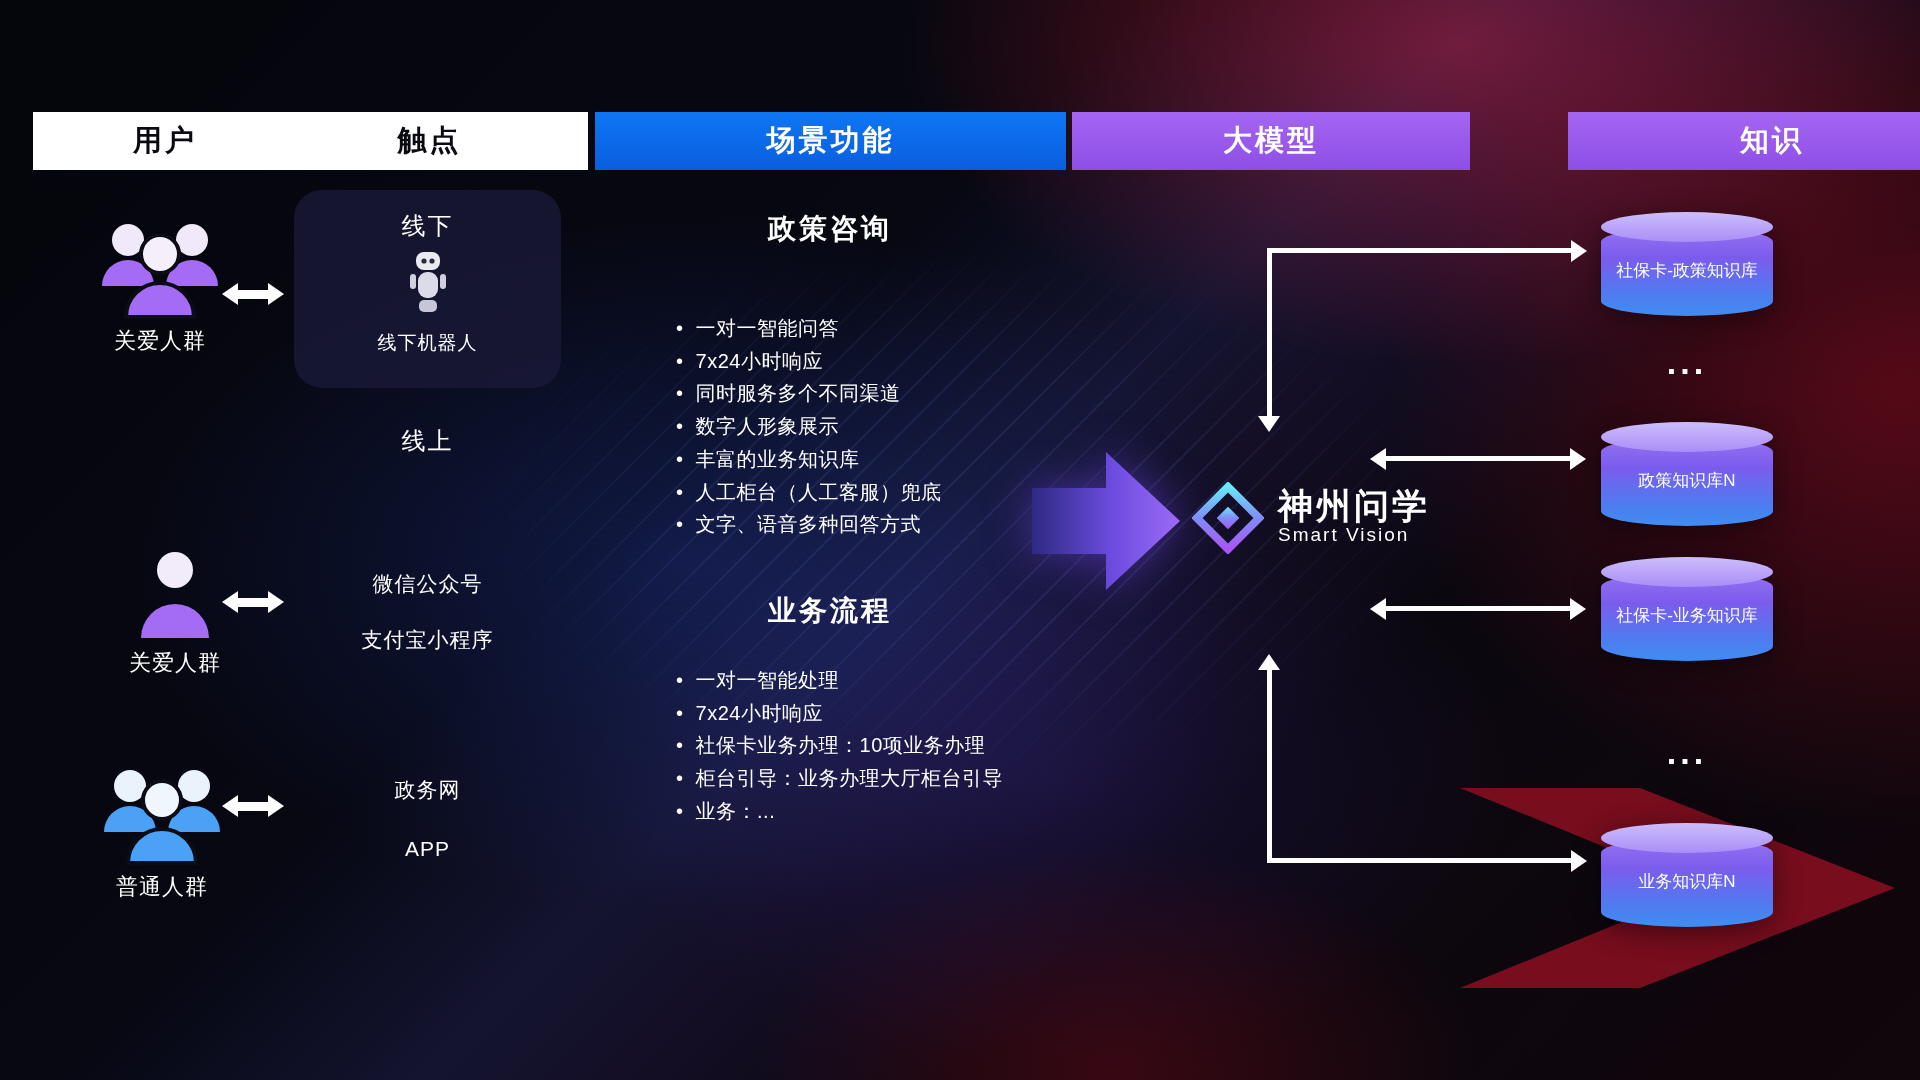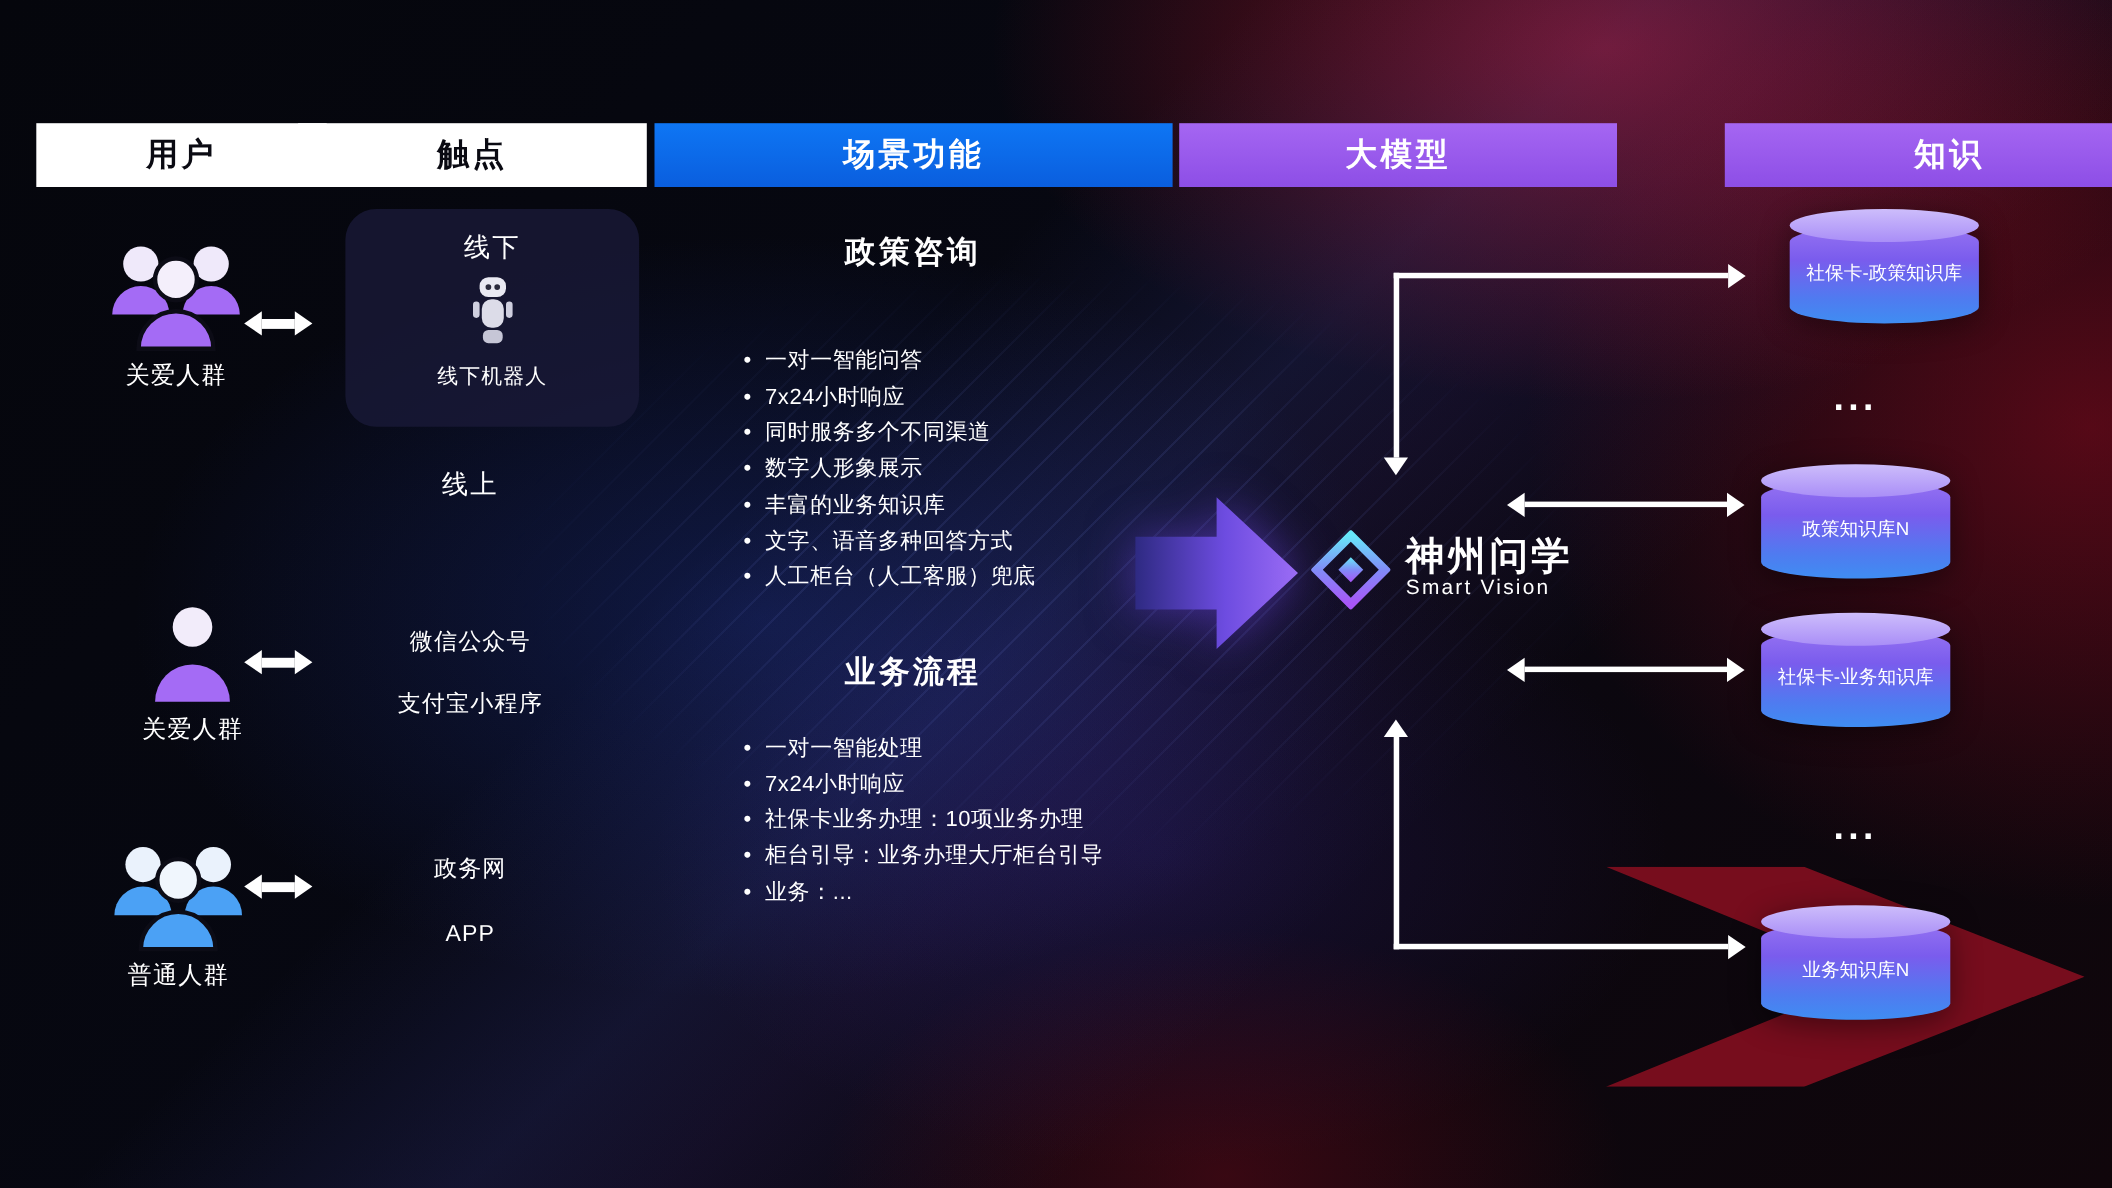--- a/index.html
+++ b/index.html
@@ -41,21 +41,21 @@
   .user-card .ulabel { margin-top:7px; font-size:22px; letter-spacing:1px; }
 
   .darrow { position:absolute; display:flex; align-items:center; z-index:5; }
   .darrow .tri-l { width:0; height:0; border-top:11px solid transparent; border-bottom:11px solid transparent; border-right:16px solid #fff; }
   .darrow .bar   { width:30px; height:9px; background:#fff; }
   .darrow .tri-r { width:0; height:0; border-top:11px solid transparent; border-bottom:11px solid transparent; border-left:16px solid #fff; }
 
   
   .offline-box { position:absolute; left:294px; top:190px; width:267px; height:198px; z-index:5;
                  background:rgba(26,26,56,.78); border-radius:28px;
-                 display:flex; flex-direction:column; align-items:center; padding-top:20px;margin-left:20px; }
+                 display:flex; flex-direction:column; align-items:center; padding-top:20px; }
   .offline-box .otitle { font-size:24px; line-height:32px; letter-spacing:2px; }
   .offline-box .robot  { margin-top:8px; }
   .offline-box .rlabel { margin-top:10px; font-size:19px; line-height:26px; letter-spacing:1px; }
   .tp-text { position:absolute; left:294px; width:267px; text-align:center; z-index:5; }
   .tp-title { font-size:24px; line-height:30px; letter-spacing:2px; }
   .tp-item  { font-size:21px; line-height:26px; letter-spacing:1px; }
 
   
   .scene-title { position:absolute; left:620px; width:420px; text-align:center;
                  font-size:28px; line-height:34px; font-weight:600; letter-spacing:3px; z-index:5; }
@@ -178,22 +178,22 @@
   <div class="tp-text tp-item" style="top:777px;">政务网</div>
   <div class="tp-text tp-item" style="top:836px;">APP</div>
 
   <div class="scene-title" style="top:212px;">政策咨询</div>
   <div class="blist" style="top:288px;margin-top:24px;">
     <div class="bullet">一对一智能问答</div>
     <div class="bullet">7x24小时响应</div>
     <div class="bullet">同时服务多个不同渠道</div>
     <div class="bullet">数字人形象展示</div>
     <div class="bullet">丰富的业务知识库</div>
+    <div class="bullet">人工柜台（人工客服）兜底</div>
     <div class="bullet">文字、语音多种回答方式</div>
-    <div class="bullet">人工柜台（人工客服）兜底</div>
   </div>
 
   <div class="scene-title" style="top:594px;">业务流程</div>
   <div class="blist" style="top:664px;">
     <div class="bullet">一对一智能处理</div>
     <div class="bullet">7x24小时响应</div>
     <div class="bullet">社保卡业务办理：10项业务办理</div>
     <div class="bullet">柜台引导：业务办理大厅柜台引导</div>
     <div class="bullet">业务：...</div>
   </div>
@@ -220,21 +220,21 @@
       </defs>
       <rect x="14" y="14" width="44" height="44" transform="rotate(45 36 36)" fill="none" stroke="url(#ld)" stroke-width="8"></rect>
       <rect x="28" y="28" width="16" height="16" transform="rotate(45 36 36)" fill="url(#ld)"></rect>
     </svg>
     <div class="ltext">
       <span class="lname">神州问学</span>
       <span class="lsub">Smart Vision</span>
     </div>
   </div>
 
-  <div class="cyl" style="top:190px;margin-left:26px;">
+  <div class="cyl" style="top:212px;">
     <div class="ctop"></div>
     <div class="cbody"></div>
     <div class="clabel">
         <span>社保卡-政策知识库</span>
       </div>
   </div>
   <div class="dots" style="top:344px;">...</div>
   <div class="cyl" style="top:422px;">
     <div class="ctop"></div>
     <div class="cbody"></div>

